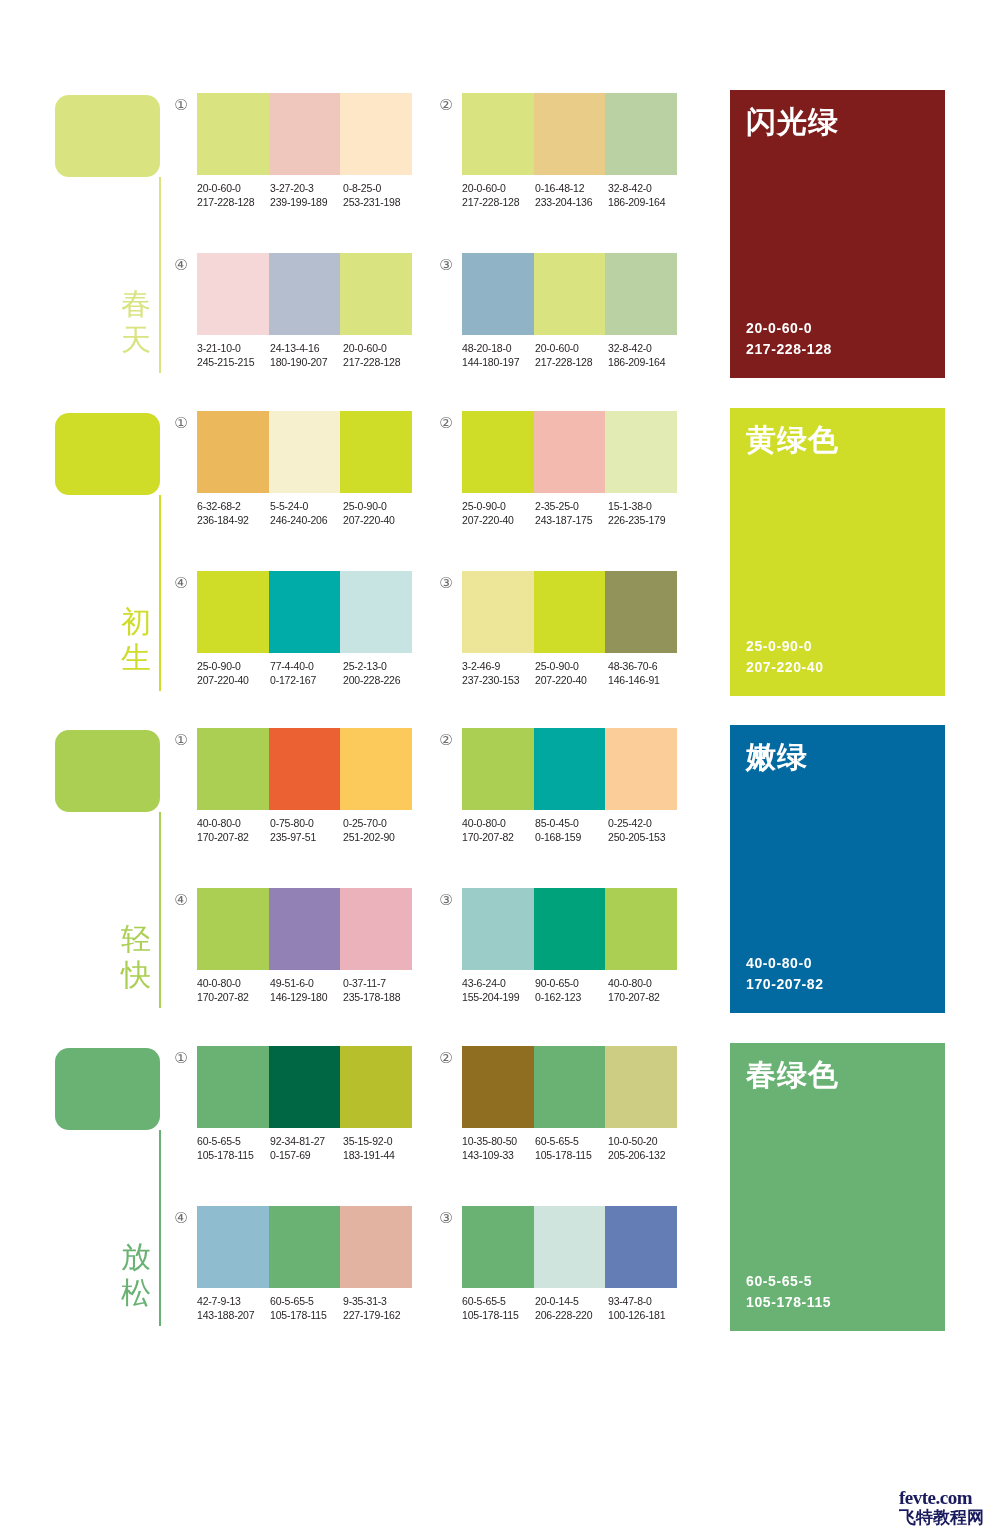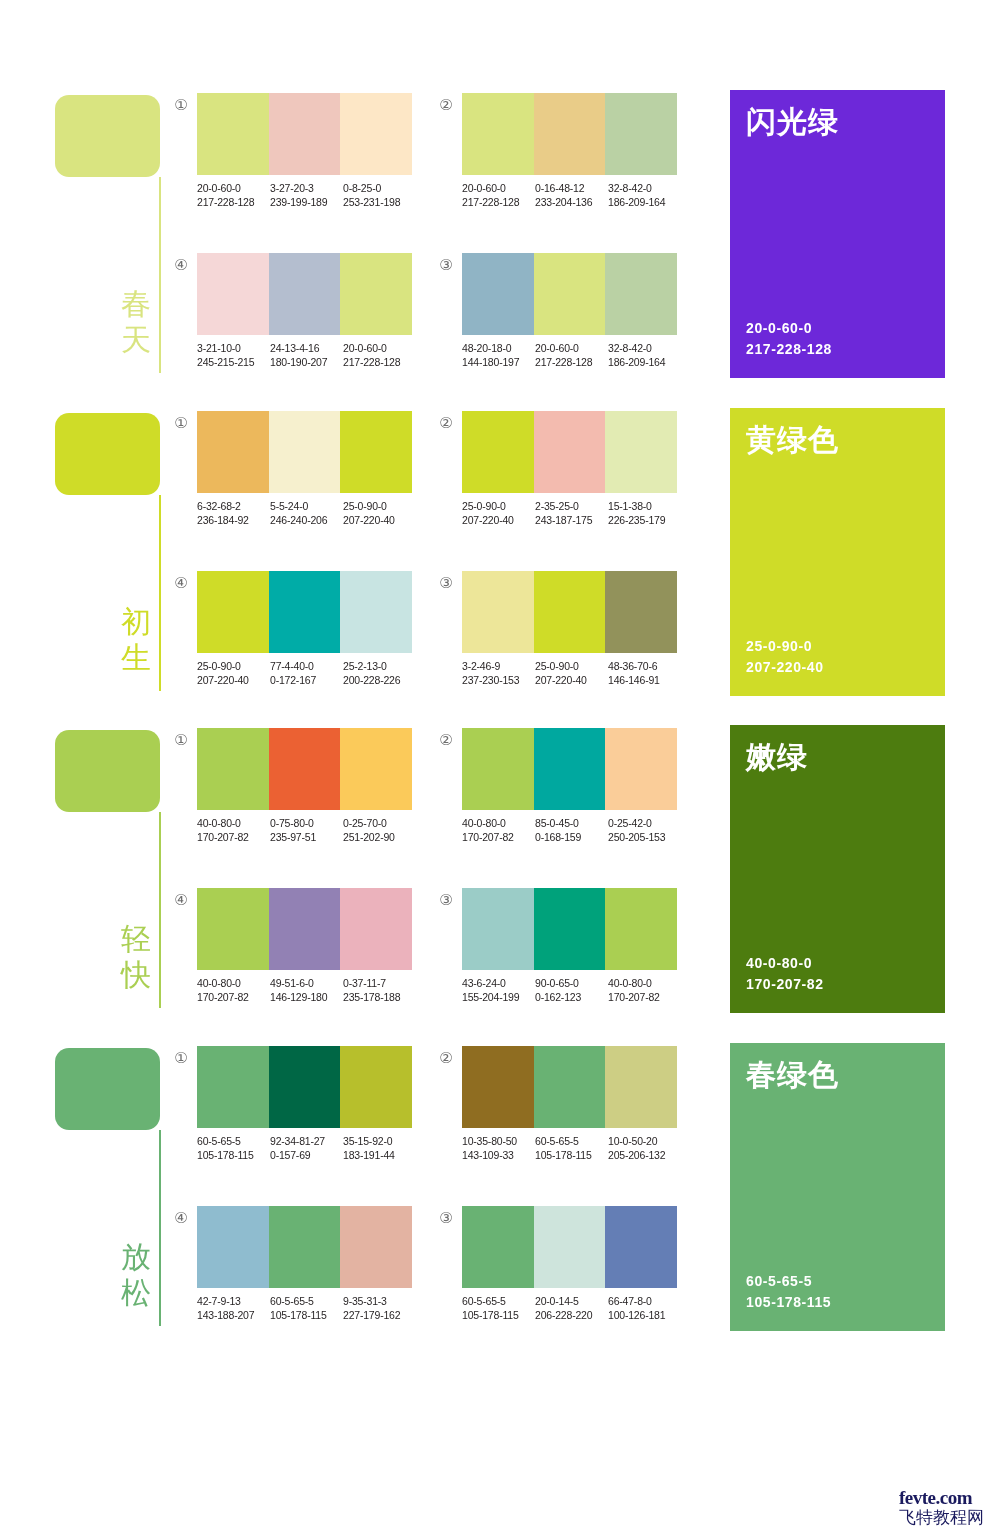--- a/index.html
+++ b/index.html
@@ -163,21 +163,21 @@
   .wm-en {
     font-family: "Liberation Serif", "DejaVu Serif", serif;
     font-size: 19px;
     font-weight: bold;
     color: #1a1a5e;
     line-height: 20px;
     letter-spacing: -0.5px;
   }
   .wm-cn {
     font-size: 17px;
-    font-weight: normal;
+    font-weight: bold;
     color: #1a1a5e;
     line-height: 19px;
     letter-spacing: 0px;
   }
 </style>
 </head>
 <body>
 
 <div class="page" id="page">
     <div class="section" style="top: 90px;">
@@ -270,21 +270,21 @@
           <div class="code-cell">
             <div>20-0-60-0</div>
             <div>217-228-128</div>
           </div>
           <div class="code-cell">
             <div>32-8-42-0</div>
             <div>186-209-164</div>
           </div>
         </div>
       </div>
-      <div class="big-panel" style="background: #6d28d9;">
+      <div class="big-panel" style="background: #7f1d1d;">
         <div class="big-name">闪光绿</div>
         <div class="big-codes">
           <div>20-0-60-0</div>
           <div>217-228-128</div>
         </div>
       </div>
     </div>
     <div class="section" style="top: 408px;">
       <div class="badge-col">
         <div class="badge" style="background: rgb(207, 220, 40);"></div>
@@ -480,21 +480,21 @@
           <div class="code-cell">
             <div>90-0-65-0</div>
             <div>0-162-123</div>
           </div>
           <div class="code-cell">
             <div>40-0-80-0</div>
             <div>170-207-82</div>
           </div>
         </div>
       </div>
-      <div class="big-panel" style="background: #4d7c0f;">
+      <div class="big-panel" style="background: #0369a1;">
         <div class="big-name">嫩绿</div>
         <div class="big-codes">
           <div>40-0-80-0</div>
           <div>170-207-82</div>
         </div>
       </div>
     </div>
     <div class="section" style="top: 1043px;">
       <div class="badge-col">
         <div class="badge" style="background: rgb(105, 178, 115);"></div>
@@ -580,21 +580,21 @@
         <div class="codes">
           <div class="code-cell">
             <div>60-5-65-5</div>
             <div>105-178-115</div>
           </div>
           <div class="code-cell">
             <div>20-0-14-5</div>
             <div>206-228-220</div>
           </div>
           <div class="code-cell">
-            <div>66-47-8-0</div>
+            <div>93-47-8-0</div>
             <div>100-126-181</div>
           </div>
         </div>
       </div>
       <div class="big-panel" style="background: rgb(105, 178, 115);">
         <div class="big-name">春绿色</div>
         <div class="big-codes">
           <div>60-5-65-5</div>
           <div>105-178-115</div>
         </div>

